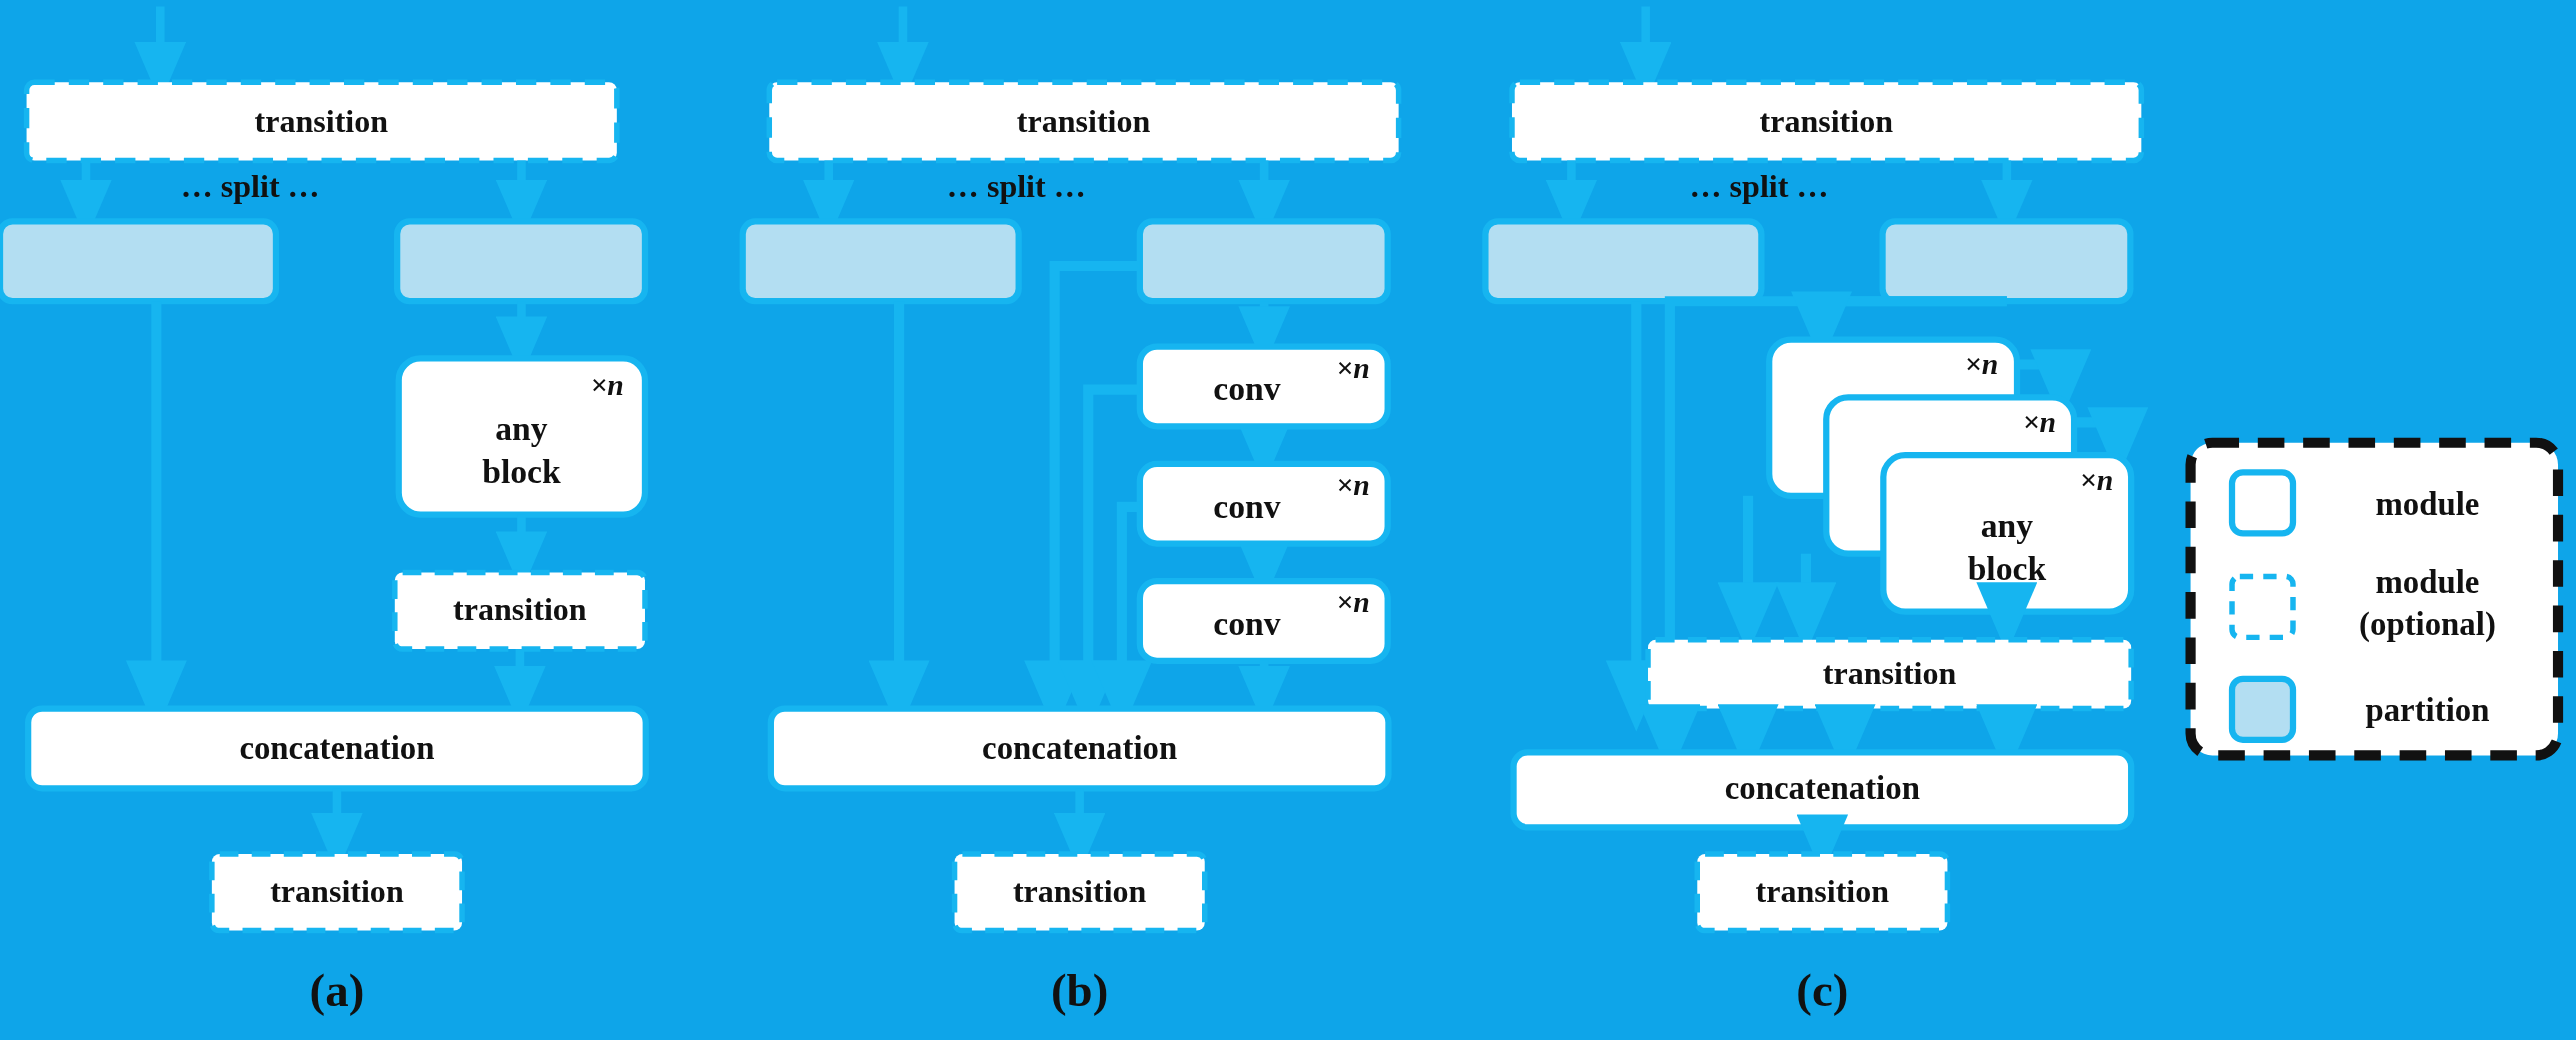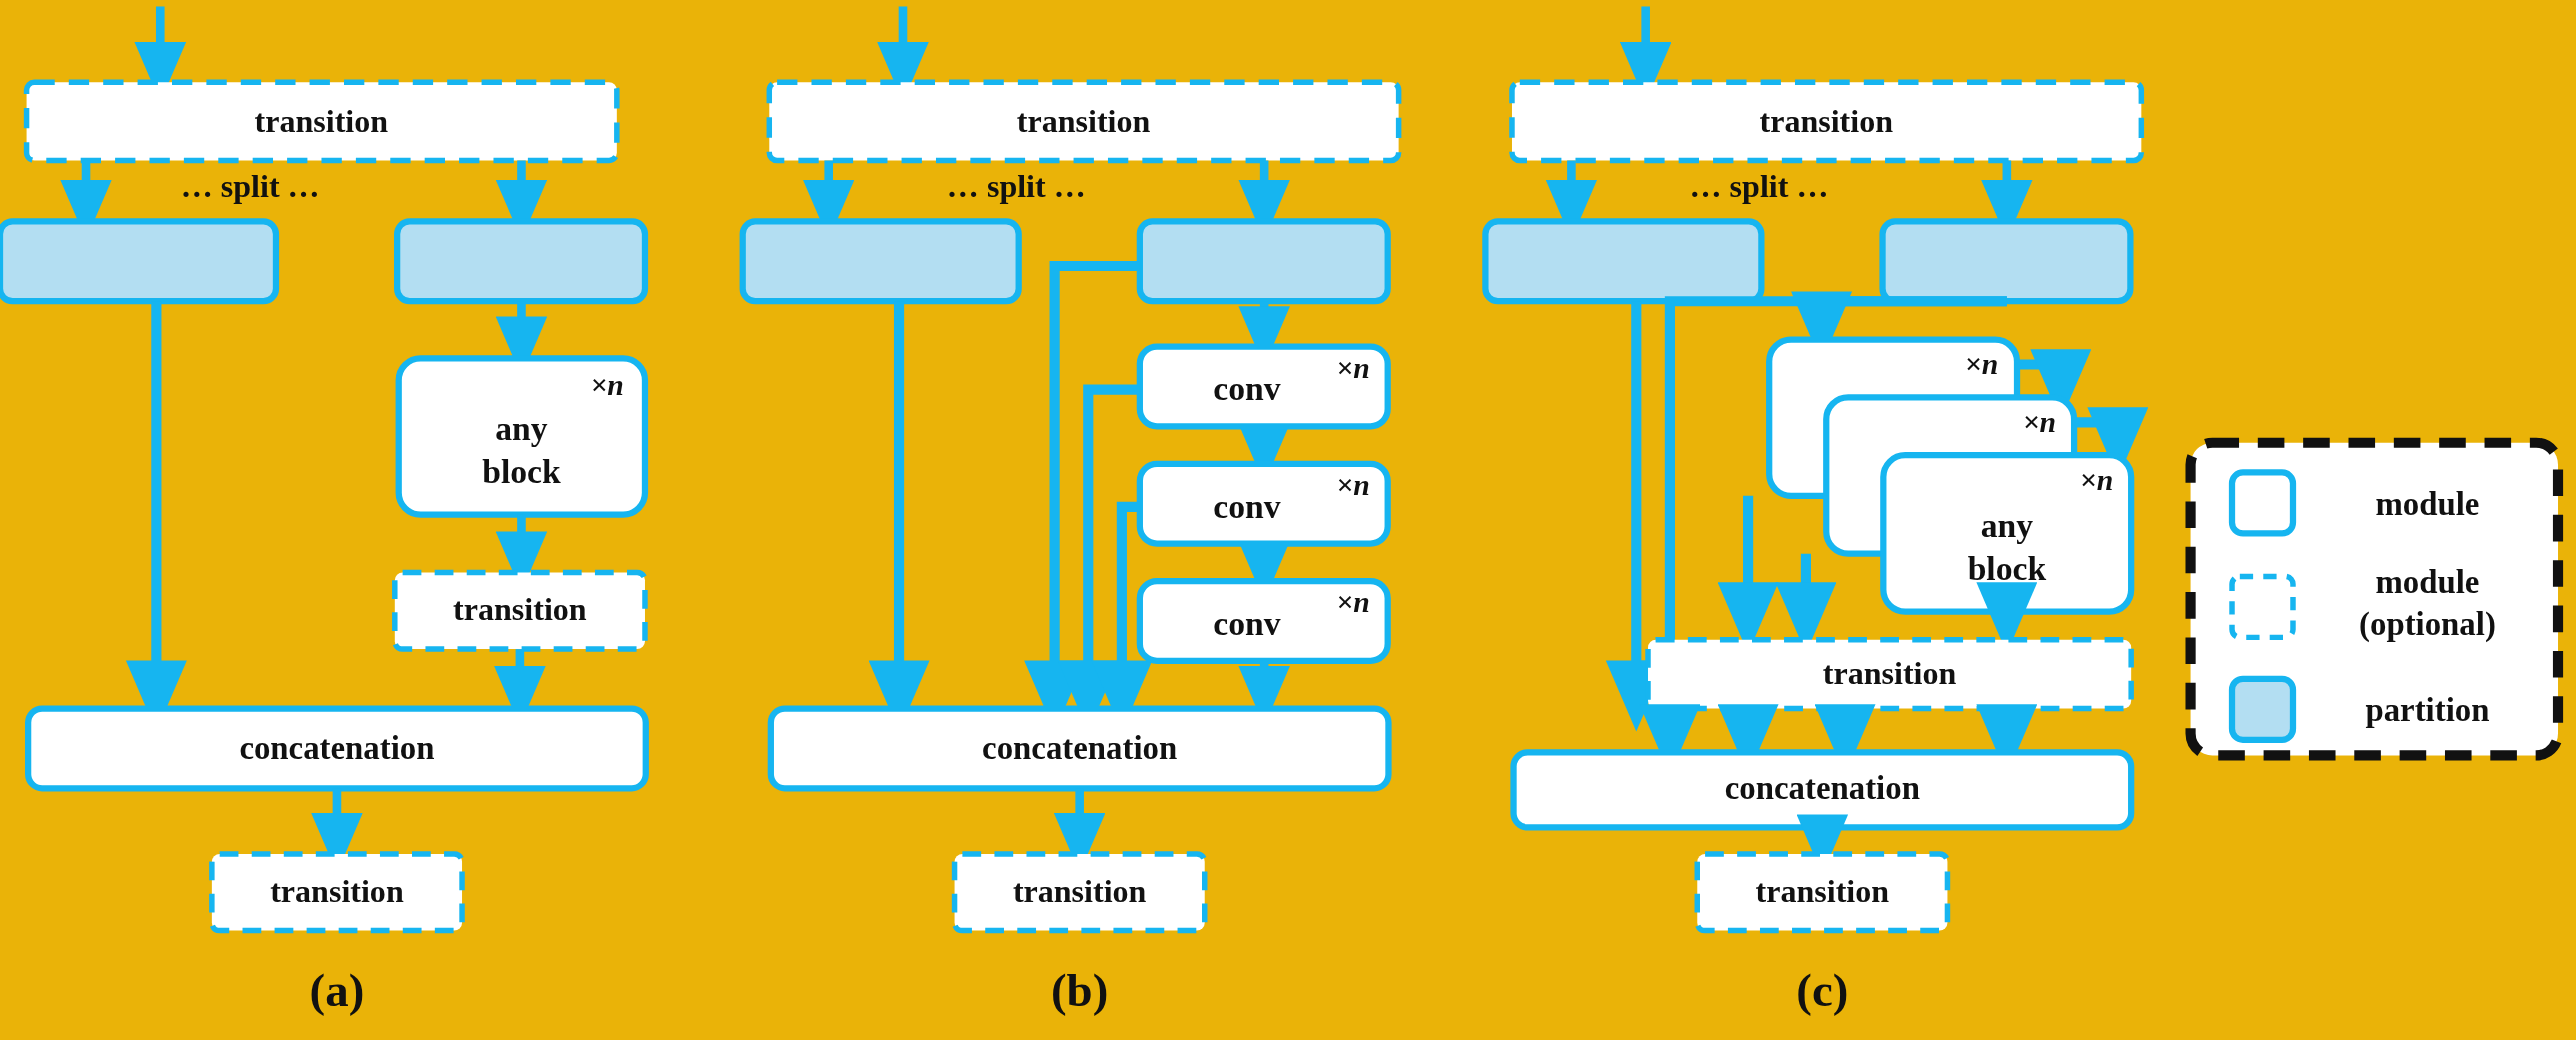--- a/index.html
+++ b/index.html
@@ -1,18 +1,18 @@
 <!DOCTYPE html>
 <html style="font-size:12.5px"><head>
 <meta charset="utf-8">
 <style>
   html,body{margin:0;padding:0;background:#ffffff;}
   body{width:2576px;height:1041px;overflow:hidden;
        font-family:"Liberation Serif", serif;}
-  #stage{position:relative;width:2576px;height:1041px;background:#eab308;}
+  #stage{position:relative;width:2576px;height:1041px;background:#0ea5e9;}
   svg{position:absolute;left:0;top:0;}
   .lbl{font-family:"Liberation Serif", serif;font-weight:bold;fill:#111;}
 </style>
 </head>
 <body>
 
 <div id="stage">
 <svg width="2576" height="1041" viewBox="0 0 3295 1331" xmlns="http://www.w3.org/2000/svg">
   <defs>
     <marker id="ah" markerWidth="7" markerHeight="6" refX="3.5" refY="3" orient="auto" markerUnits="strokeWidth">

